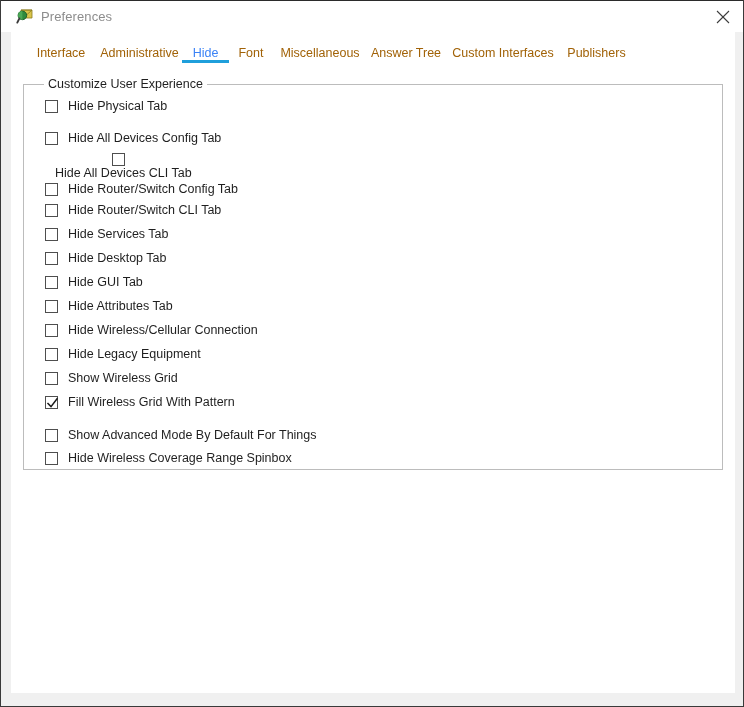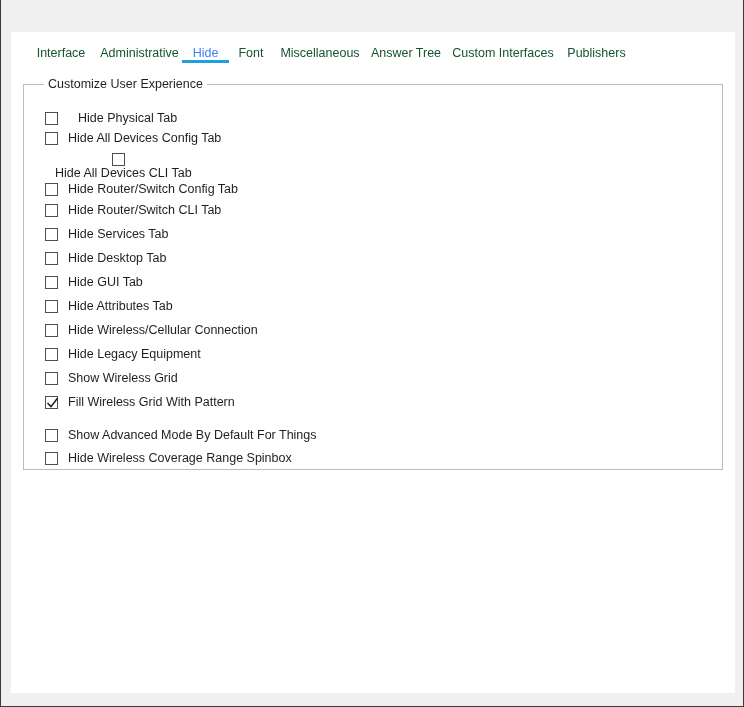--- a/index.html
+++ b/index.html
@@ -86,21 +86,21 @@
     top: 0;
     width: 724px;
     height: 36px;
     background: #ffffff;
   }
   .tab {
     position: absolute;
     top: 0;
     height: 36px;
     font-size: 12.5px;
-    color: #14532d;
+    color: #a16207;
     white-space: nowrap;
     cursor: default;
     padding-top: 14px;
     box-sizing: border-box;
   }
   .tab.active { color: #3b82f6; }
   .tab .underline {
     position: absolute;
     left: 0;
     right: 0;
@@ -193,20 +193,44 @@
     width: 9px;
     height: 675px;
     background: #f0f0f0;
   }
 </style>
 </head>
 <body>
 
 <div class="window">
 
+  <div class="titlebar">
+
+    <span class="title-icon">
+      <svg width="18" height="18" viewBox="0 0 18 18">
+
+        <polygon points="5,2 16,2 16,10 5,10" fill="#d9c44a" stroke="#8a7c20" stroke-width="0.8"></polygon>
+        <polygon points="5,2 10.5,7 16,2" fill="none" stroke="#8a7c20" stroke-width="0.8"></polygon>
+
+        <circle cx="6.4" cy="7.4" r="4.3" fill="#2f8a3d" stroke="#1d5b28" stroke-width="0.9"></circle>
+        <path d="M6.4 3.1 A4.3 4.3 0 0 0 6.4 11.7 Z" fill="#4aa855"></path>
+
+        <line x1="3.4" y1="10.4" x2="1.3" y2="14.6" stroke="#3a3a3a" stroke-width="1.9" stroke-linecap="round"></line>
+      </svg>
+    </span>
+
+    <span class="title-text">Preferences</span>
+
+    <div class="close-btn">
+      <svg width="14" height="14" viewBox="0 0 14 14">
+        <line x1="1" y1="1" x2="13" y2="13" stroke="#3d3d3d" stroke-width="1.1"></line>
+        <line x1="13" y1="1" x2="1" y2="13" stroke="#3d3d3d" stroke-width="1.1"></line>
+      </svg>
+    </div>
+  </div>
 
   <div class="left-strip"></div>
   <div class="right-strip"></div>
   <div class="bottom-strip"></div>
 
   <div class="content-panel">
 
     <div class="tabbar">
         <div class="tab" style="left: 18px; width: 64px; text-align: center;"><span>Interface</span></div>
         <div class="tab" style="left: 80px; width: 97px; text-align: center;"><span>Administrative</span></div>
@@ -214,21 +238,21 @@
         <div class="tab" style="left: 216px; width: 48px; text-align: center;"><span>Font</span></div>
         <div class="tab" style="left: 260px; width: 98px; text-align: center;"><span>Miscellaneous</span></div>
         <div class="tab" style="left: 354px; width: 82px; text-align: center;"><span>Answer Tree</span></div>
         <div class="tab" style="left: 550px; width: 71px; text-align: center;"><span>Publishers</span></div>
         <div class="tab" style="left: 437px; width: 110px; text-align: center;"><span>Custom Interfaces</span></div>
       </div>
 
     <div class="groupbox">
       <div class="groupbox-title">Customize User Experience</div>
       <div class="cb-list">
-          <div class="cb-row" style="top: 24px; gap: 10px;">
+          <div class="cb-row" style="top: 12px;">
             <span class="cb-box"></span>
             <span class="cb-label">Hide Physical Tab</span>
           </div>
           <div class="cb-row" style="top: 44px;">
             <span class="cb-box"></span>
             <span class="cb-label">Hide All Devices Config Tab</span>
           </div>
           <div class="cb-row" style="top: 68px; flex-direction: column;">
             <span class="cb-box"></span>
             <span class="cb-label">Hide All Devices CLI Tab</span>

